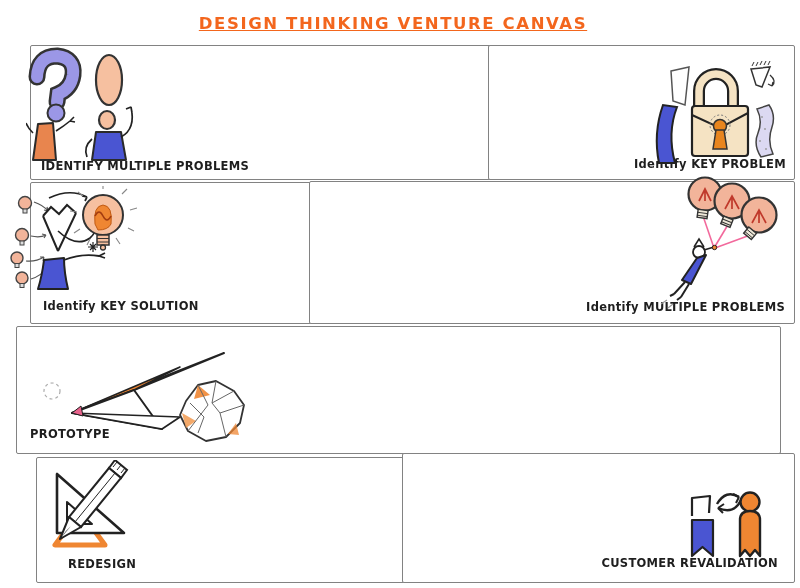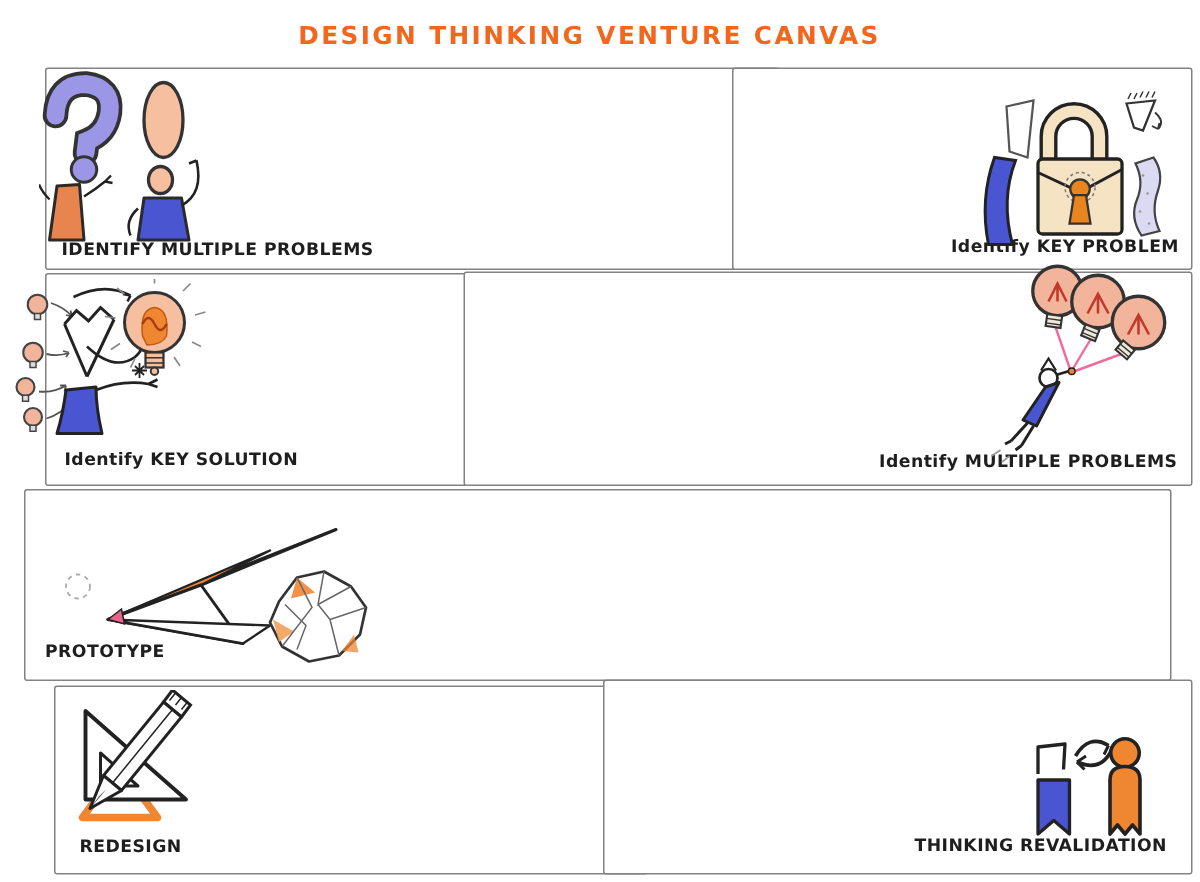--- a/index.html
+++ b/index.html
@@ -4,20 +4,21 @@
 <style>
   html,body{margin:0;padding:0;background:#fff;}
   #canvas{
     position:relative;width:800px;height:588px;background:#ffffff;overflow:hidden;
     font-family:"DejaVu Sans", sans-serif;
   }
   #title{
     position:absolute;left:0;top:14px;width:786px;text-align:center;
     font-size:16.5px;font-weight:bold;letter-spacing:1.6px;color:#f3661d;
     white-space:nowrap;
+    text-decoration:underline;
   }
   .box{
     position:absolute;background:#fff;border:1.3px solid #828282;border-radius:2px;padding-left:36px;
   }
   .lbl{
     position:absolute;font-size:11.5px;font-weight:bold;color:#1e1e1e;
     letter-spacing:0.3px;white-space:nowrap;
   }
   .lbl.left{left:10px;bottom:6px;}
   .lbl.right{right:8px;bottom:8px;}
@@ -39,24 +40,24 @@
   <div class="box" style="left:30px;top:182px;width:272px;height:140px;">
     <span class="lbl left" style="left:12px;bottom:10px;margin-top:20px;">Identify KEY SOLUTION</span>
   </div>
   <div class="box" style="left:309px;top:181px;width:448px;height:141px;">
     <span class="lbl right" style="right:9px;bottom:9px;">Identify MULTIPLE PROBLEMS</span>
   </div>
   <div class="box" style="left:16px;top:326px;width:727px;height:126px;">
     <span class="lbl left" style="left:13px;bottom:12px;">PROTOTYPE</span>
   </div>
   <div class="box" style="left:36px;top:457px;width:358px;height:124px;">
-    <span class="lbl left" style="left:16px;bottom:11px;">REDESIGN</span>
+    <span class="lbl left" style="left:31px;bottom:11px;">REDESIGN</span>
   </div>
   <div class="box" style="left:402px;top:453px;width:355px;height:128px;">
-    <span class="lbl right" style="right:16px;bottom:12px;">THINKING REVALIDATION</span>
+    <span class="lbl right" style="right:16px;bottom:12px;">CUSTOMER REVALIDATION</span>
   </div>
 
   <svg class="illus" style="left:26px;top:47px;" width="125" height="128" viewBox="0 0 125 128">
     <g>
       <path d="M11,30 Q12,9 31,9 Q49,11 47,28 Q45,42 32,47 L31,55" fill="none" stroke="#333" stroke-width="17" stroke-linecap="round"></path>
       <path d="M11,30 Q12,9 31,9 Q49,11 47,28 Q45,42 32,47 L31,55" fill="none" stroke="#9b97e6" stroke-width="12" stroke-linecap="round"></path>
       <ellipse cx="30" cy="66" rx="8.5" ry="8.5" fill="#9b97e6" stroke="#333" stroke-width="2"></ellipse>
       <path d="M7,113 L12,77 L27,76 L30,113 Z" fill="#e8854e" stroke="#2a2a2a" stroke-width="2" stroke-linejoin="round"></path>
       <path d="M30,84 Q38,79 44,74 M44,74 l4,-4 m-4,4 l5,1" fill="none" stroke="#222" stroke-width="1.6"></path>
       <path d="M7,86 Q2,81 0,76" fill="none" stroke="#222" stroke-width="1.6"></path>

